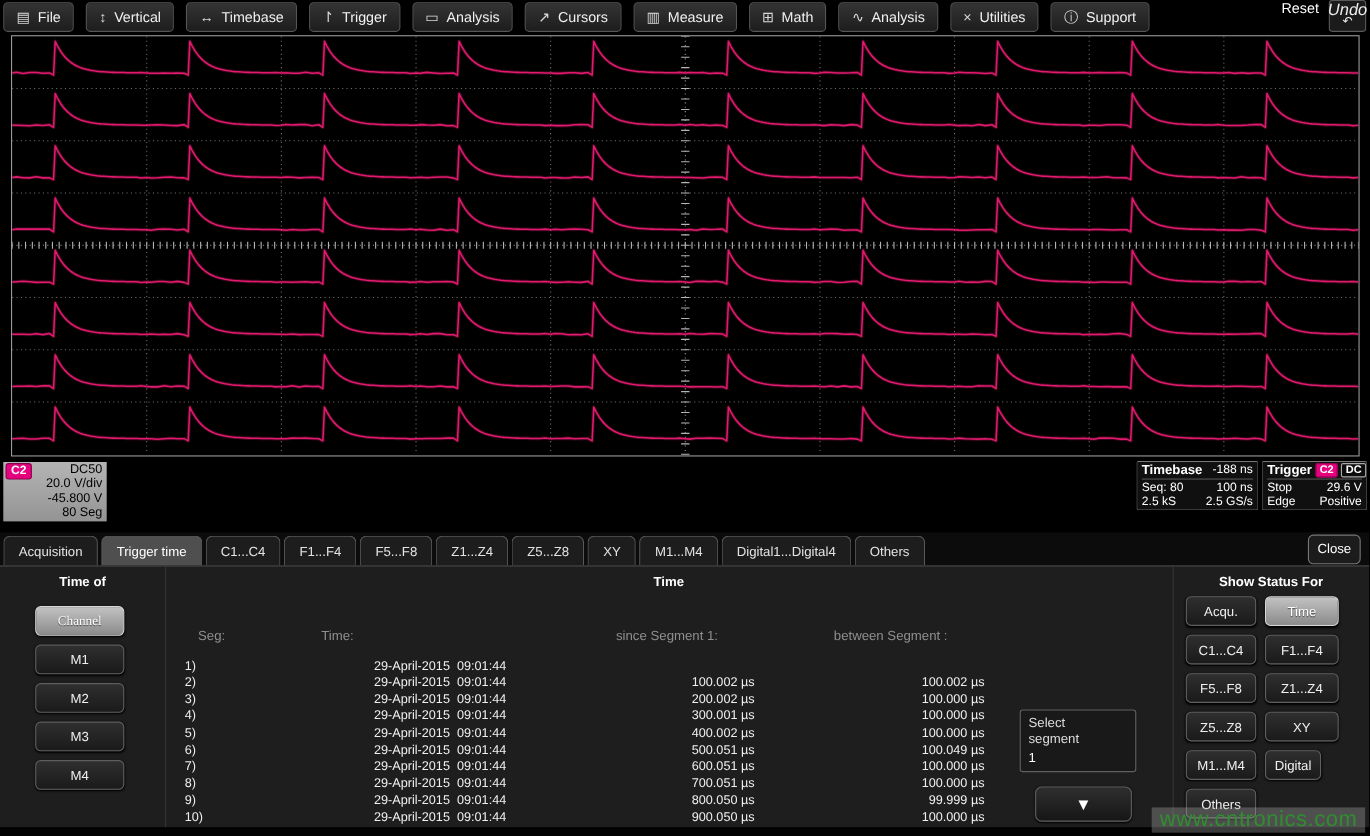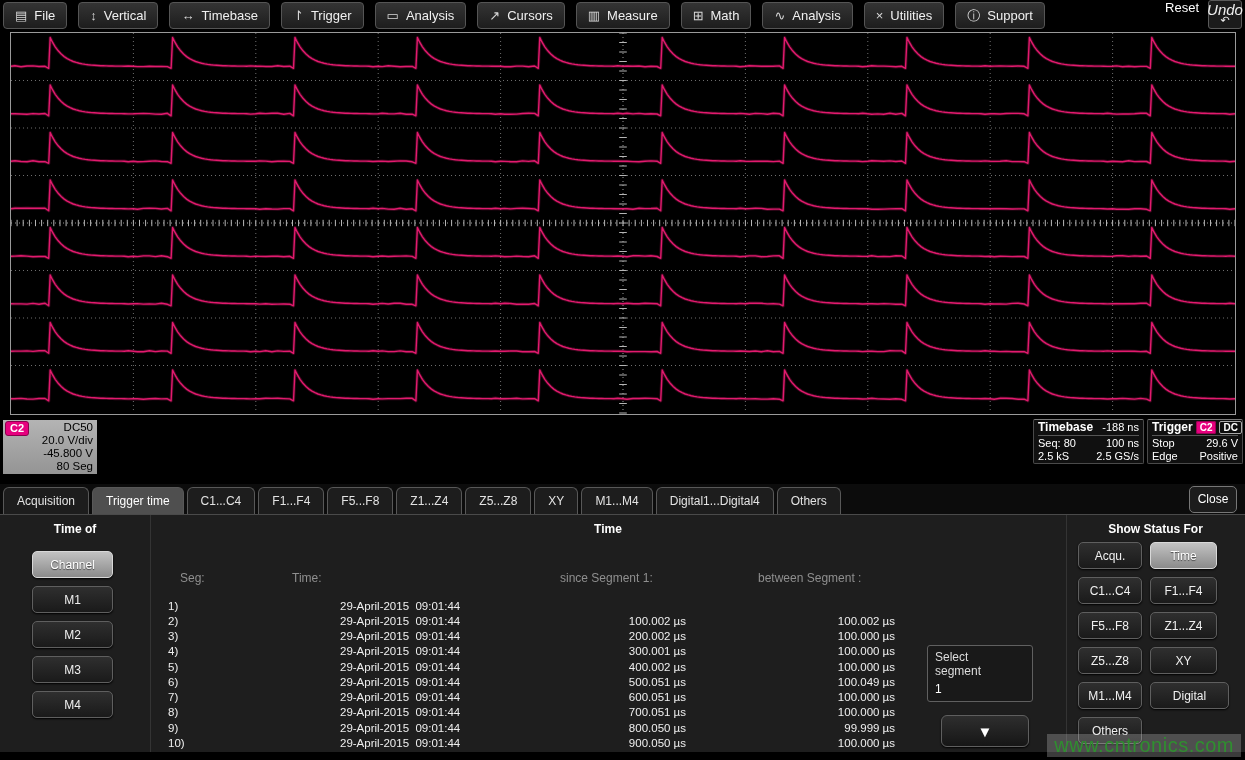--- a/index.html
+++ b/index.html
@@ -58,21 +58,21 @@
   #dialog{position:absolute;left:0;top:514px;width:1245px;height:246px;background:#1e1e1e;
           border-top:1px solid #4a4a4a;box-sizing:border-box;}
   .colhead{font-size:12px;font-weight:bold;color:#fff;text-align:center;}
   #leftcol{position:absolute;left:0;top:0;width:150px;height:100%;border-right:1px solid #343434;}
   #leftcol .colhead{margin-top:7px;}
   .dbtn{position:absolute;width:81px;height:27px;box-sizing:border-box;border-radius:5px;
         border:1px solid #5f5f5f;background:linear-gradient(#2f2f2f,#1a1a1a);color:#f0f0f0;
         font-size:12px;display:flex;align-items:center;justify-content:center;
         box-shadow:0 1px 2px #000;}
   .dbtn.sel{background:linear-gradient(#c2c2c2,#8b8b8b);border-color:#d8d8d8;color:#fff;
-            text-shadow:0 1px 1px rgba(0,0,0,.6);}
+            text-shadow:0 1px 1px rgba(0,0,0,.6);font-family:Liberation Serif, serif;}
   #tablearea{position:absolute;left:150px;top:0;width:916px;height:100%;border-right:1px solid #343434;}
   #tabletitle{position:absolute;left:0;top:7px;width:100%;}
   .th{position:absolute;top:56px;font-size:12px;color:#8f8f8f;white-space:pre;}
   .trrow{position:absolute;left:0;width:100%;height:15px;}
   .td{position:absolute;font-size:11.5px;color:#efefef;white-space:pre;}
   .td.seg{left:18px;}
   .td.time{left:142px;margin-left:48px;}
   .td.since{left:336px;width:200px;text-align:right;}
   .td.between{left:545px;width:200px;text-align:right;}
 
@@ -328,20 +328,20 @@
       <div class="colhead">Show Status For</div>
     <div class="sbtn" style="left: 12px; top: 27px; width: 64px;">Acqu.</div>
         <div class="sbtn sel" style="left: 84px; top: 27px; width: 67px;">Time</div>
         <div class="sbtn" style="left: 12px; top: 62px; width: 64px;">C1...C4</div>
         <div class="sbtn" style="left: 84px; top: 62px; width: 67px;">F1...F4</div>
         <div class="sbtn" style="left: 12px; top: 97px; width: 64px;">F5...F8</div>
         <div class="sbtn" style="left: 84px; top: 97px; width: 67px;">Z1...Z4</div>
         <div class="sbtn" style="left: 12px; top: 132px; width: 64px;">Z5...Z8</div>
         <div class="sbtn" style="left: 84px; top: 132px; width: 67px;">XY</div>
         <div class="sbtn" style="left: 12px; top: 167px; width: 64px;">M1...M4</div>
-        <div class="sbtn" style="left: 84px; top: 167px; width: 79px;">Digital</div>
+        <div class="sbtn" style="left: 84px; top: 167px; width: 51px;">Digital</div>
         <div class="sbtn" style="left: 12px; top: 202px; width: 64px;">Others</div>
       </div>
   </div>
 
   <div id="bottomstrip"></div>
   <div id="watermark">www.cntronics.com</div>
 </div>
 
 </body></html>

